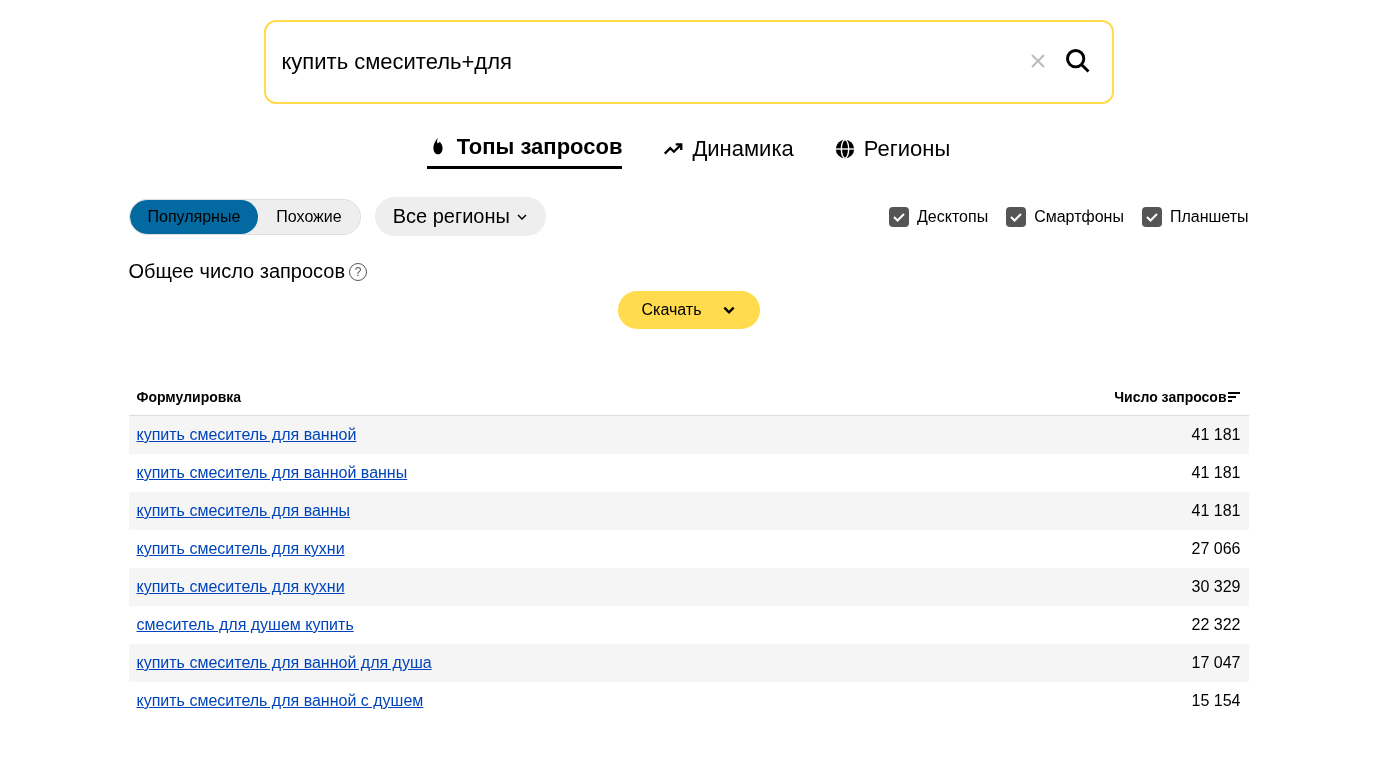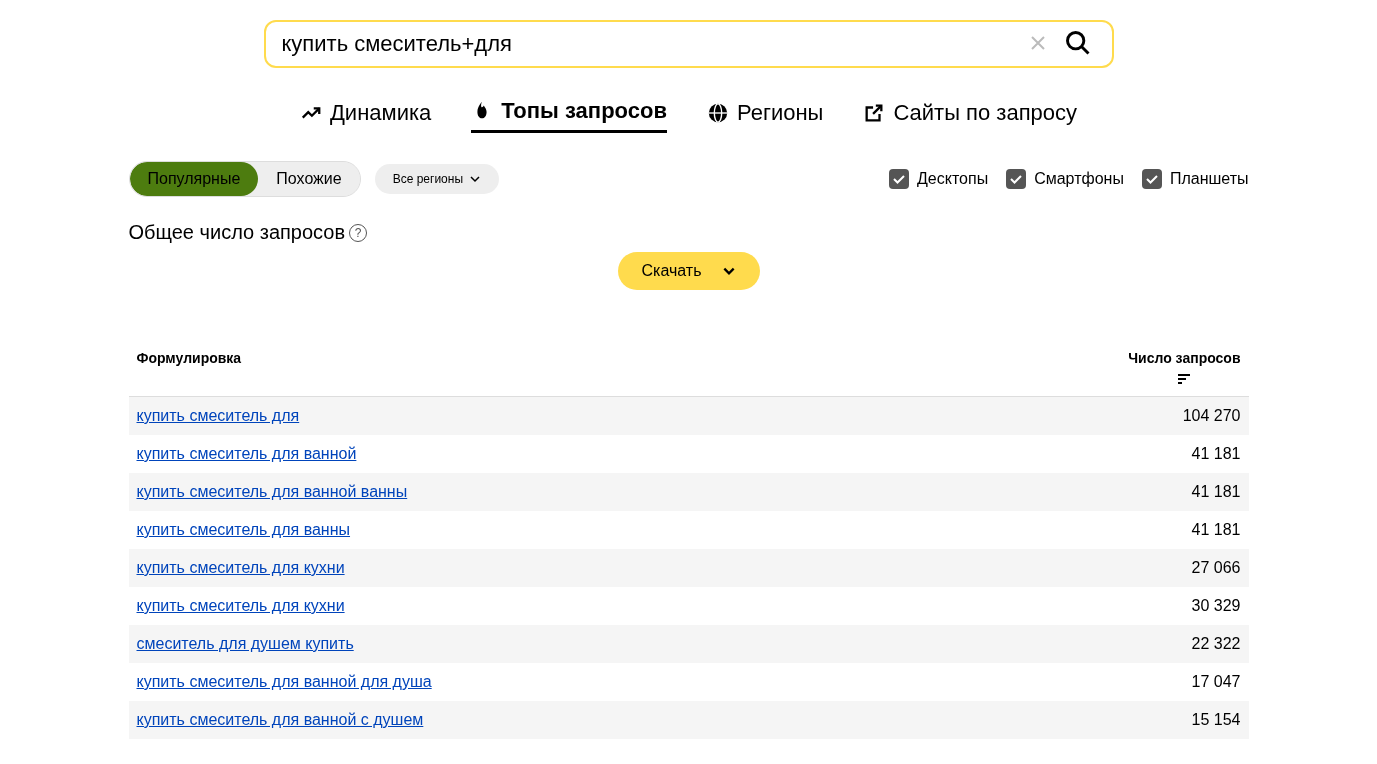--- a/index.html
+++ b/index.html
@@ -1,50 +1,50 @@
 <!DOCTYPE html>
 <html><head>
   <meta charset="utf-8">
   <style>
     * { box-sizing: border-box; margin: 0; padding: 0; }
     body { font-family: Arial, Helvetica, sans-serif; background: #fff; color: #000; }
     .container { max-width: 1200px; margin: 0 auto; padding: 20px 40px; }
     
     .search-wrapper { display: flex; justify-content: center; margin-bottom: 30px; }
-    .search-box { width: 850px; height: 48px; border: 2px solid #ffdb4d; border-radius: 12px; display: flex; align-items: center; padding: 0 16px; }
+    .search-box { width: 850px; height: 84px; border: 2px solid #ffdb4d; border-radius: 12px; display: flex; align-items: center; padding: 0 16px; }
     .search-input { flex: 1; border: none; outline: none; font-size: 22px; color: #000; }
     .clear-btn { background: none; border: none; cursor: pointer; padding: 6px; color: #999; font-size: 20px; margin-right: 8px; }
     .search-btn { background: none; border: none; cursor: pointer; padding: 4px; }
     .search-btn svg { width: 28px; height: 28px; }
     
     .tabs { display: flex; justify-content: center; gap: 40px; margin-bottom: 28px; }
     .tab { display: flex; align-items: center; gap: 8px; font-size: 22px; font-weight: 500; cursor: pointer; padding-bottom: 6px; }
     .tab.active { border-bottom: 3px solid #000; font-weight: 700; }
     .tab svg { width: 22px; height: 22px; }
     
     .controls-row { display: flex; justify-content: space-between; align-items: center; margin-bottom: 24px; }
     .left-controls { display: flex; gap: 14px; align-items: center; }
     .pill-group { display: flex; border: 1px solid #ddd; border-radius: 22px; overflow: hidden; background: #eee; }
     .pill { padding: 8px 18px; font-size: 16px; cursor: pointer; background: #eee; border: none; }
-    .pill.active { background: #4d7c0f; border-radius: 22px; }
-    .dropdown-pill { display: flex; align-items: center; gap: 6px; padding: 8px 18px; background: #eee; border: none; border-radius: 22px; font-size: 12px; cursor: pointer; }
+    .pill.active { background: #0369a1; border-radius: 22px; }
+    .dropdown-pill { display: flex; align-items: center; gap: 6px; padding: 8px 18px; background: #eee; border: none; border-radius: 22px; font-size: 20px; cursor: pointer; }
     .right-controls { display: flex; gap: 18px; align-items: center; padding-left: 12px; }
     .checkbox-item { display: flex; align-items: center; gap: 8px; font-size: 16px; cursor: pointer; }
     .checkbox-box { width: 20px; height: 20px; background: #555; border-radius: 4px; display: flex; align-items: center; justify-content: center; }
     .checkbox-box svg { width: 14px; height: 14px; }
     
     .summary { font-size: 20px; margin-bottom: 8px; display: flex; align-items: center; gap: 4px; flex-wrap: wrap; }
     .info-icon { display: inline-flex; width: 18px; height: 18px; border: 1.5px solid #555; border-radius: 50%; align-items: center; justify-content: center; font-size: 12px; color: #555; cursor: pointer; }
     
     .download-row { display: flex; justify-content: center; margin-bottom: 50px; }
     .download-btn { background: #ffdb4d; border: none; border-radius: 22px; padding: 10px 24px; font-size: 16px; display: flex; align-items: center; gap: 20px; cursor: pointer; }
     
     .table { width: 100%; }
     .table-header { display: flex; justify-content: space-between; padding: 10px 8px; border-bottom: 1px solid #ddd; font-weight: 700; font-size: 14px; }
-    .th-right { display: flex; align-items: center; gap: 6px; cursor: pointer; flex-direction: column; }
+    .th-right { display: flex; align-items: center; cursor: pointer; }
     .table-row { display: flex; justify-content: space-between; padding: 10px 8px; font-size: 16px; }
     .table-row:nth-child(odd) { background: #f5f5f5; }
     .query-link { color: #0044bb; text-decoration: underline; cursor: pointer; }
     .count-cell { color: #000; }
   </style>
 </head>
 <body>
 
 <div class="container">
   <div class="search-wrapper">
@@ -58,48 +58,40 @@
       <button class="search-btn">
         <svg viewBox="0 0 24 24">
             <circle cx="10" cy="10" r="7" stroke="#000" stroke-width="2.5" fill="none"></circle>
             <path d="M15 15 L21 21" stroke="#000" stroke-width="2.5"></path>
           </svg>
       </button>
     </div>
   </div>
 
   <div class="tabs">
+    <div class="tab active">
+      <svg viewBox="0 0 24 24" fill="#000">
+          <path d="M12 2 C12 2 7 7 7 13 C7 17 9 20 12 20 C15 20 17 17 17 13 C17 10 15 8 14 6 C13 8 11 9 11 6 C11 4 12 2 12 2 Z"></path>
+        </svg>
+      <span>Топы запросов</span>
+    </div>
     <div class="tab">
       <svg viewBox="0 0 24 24" fill="none" stroke="#000" stroke-width="2.5">
           <path d="M3 17 L9 11 L13 15 L21 7"></path>
           <path d="M15 7 L21 7 L21 13"></path>
         </svg>
       <span>Динамика</span>
-    </div>
-    <div class="tab active">
-      <svg viewBox="0 0 24 24" fill="#000">
-          <path d="M12 2 C12 2 7 7 7 13 C7 17 9 20 12 20 C15 20 17 17 17 13 C17 10 15 8 14 6 C13 8 11 9 11 6 C11 4 12 2 12 2 Z"></path>
-        </svg>
-      <span>Топы запросов</span>
     </div>
     <div class="tab">
       <svg viewBox="0 0 24 24" fill="#000">
           <circle cx="12" cy="12" r="10" fill="#000"></circle>
           <ellipse cx="12" cy="12" rx="4" ry="10" fill="none" stroke="#fff" stroke-width="1.5"></ellipse>
           <path d="M2 12 L22 12" stroke="#fff" stroke-width="1.5"></path>
         </svg>
       <span>Регионы</span>
-    </div>
-    <div class="tab">
-      <svg viewBox="0 0 24 24" fill="none" stroke="#000" stroke-width="2.5">
-          <path d="M18 13 L18 20 L4 20 L4 6 L11 6"></path>
-          <path d="M14 4 L20 4 L20 10"></path>
-          <path d="M20 4 L11 13"></path>
-        </svg>
-      <span>Сайты по запросу</span>
     </div>
   </div>
 
   <div class="controls-row">
     <div class="left-controls">
       <div class="pill-group">
         <button class="pill active">Популярные</button>
         <button class="pill">Похожие</button>
       </div>
       <button class="dropdown-pill">
@@ -156,24 +148,20 @@
       <div>Формулировка</div>
       <div class="th-right">
         <span>Число запросов</span>
         <svg width="14" height="14" viewBox="0 0 14 14">
             <path d="M1 3 L13 3 M1 7 L9 7 M1 11 L5 11" stroke="#000" stroke-width="2"></path>
           </svg>
       </div>
     </div>
     <div id="table-body">
         <div class="table-row">
-          <a class="query-link">купить смеситель для</a>
-          <div class="count-cell">104 270</div>
-        </div>
-        <div class="table-row">
           <a class="query-link">купить смеситель для ванной</a>
           <div class="count-cell">41 181</div>
         </div>
         <div class="table-row">
           <a class="query-link">купить смеситель для ванной ванны</a>
           <div class="count-cell">41 181</div>
         </div>
         <div class="table-row">
           <a class="query-link">купить смеситель для ванны</a>
           <div class="count-cell">41 181</div>

